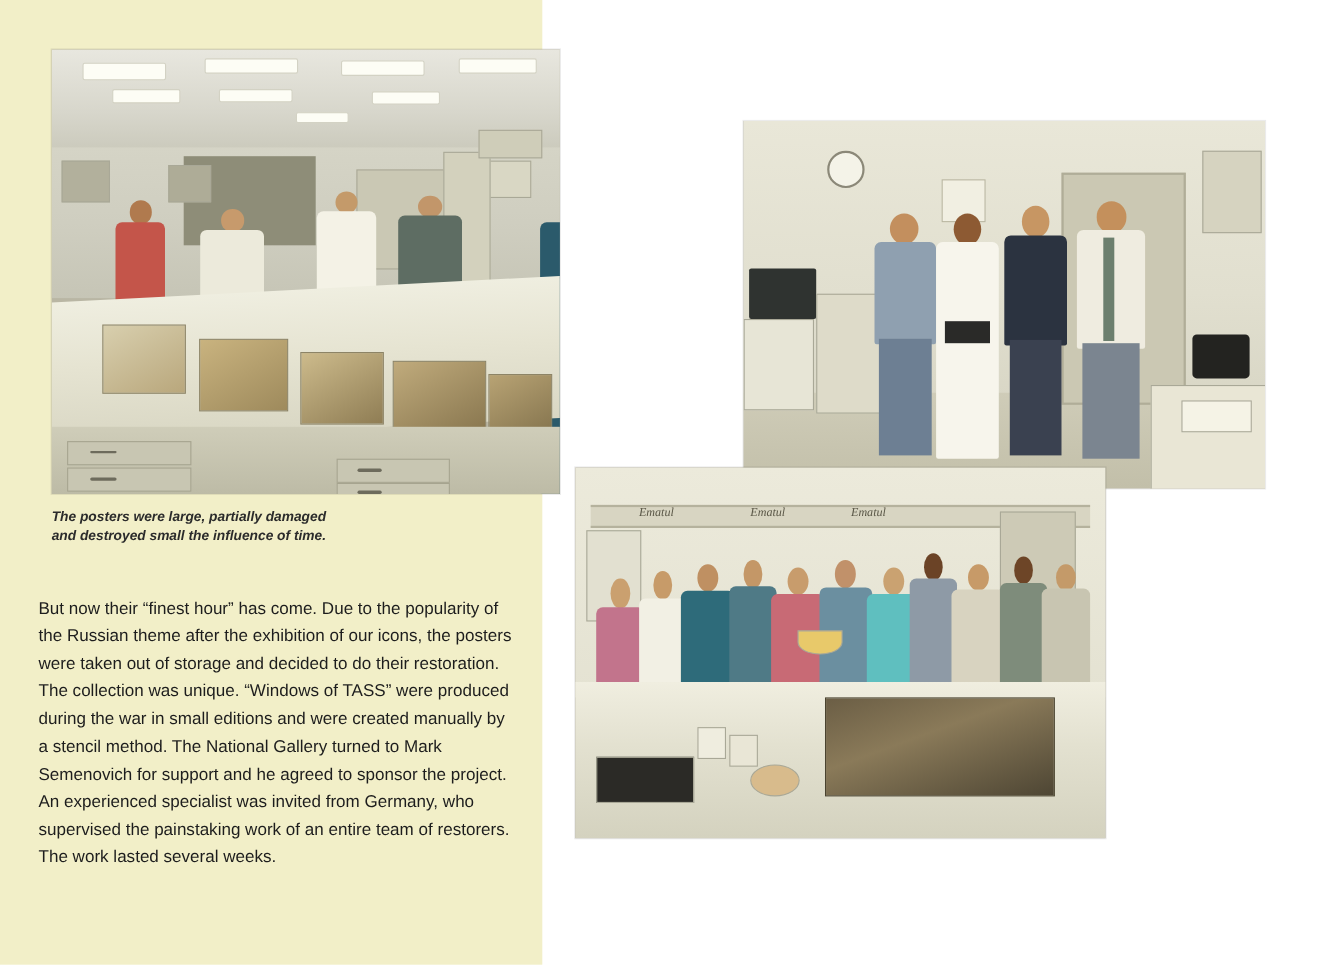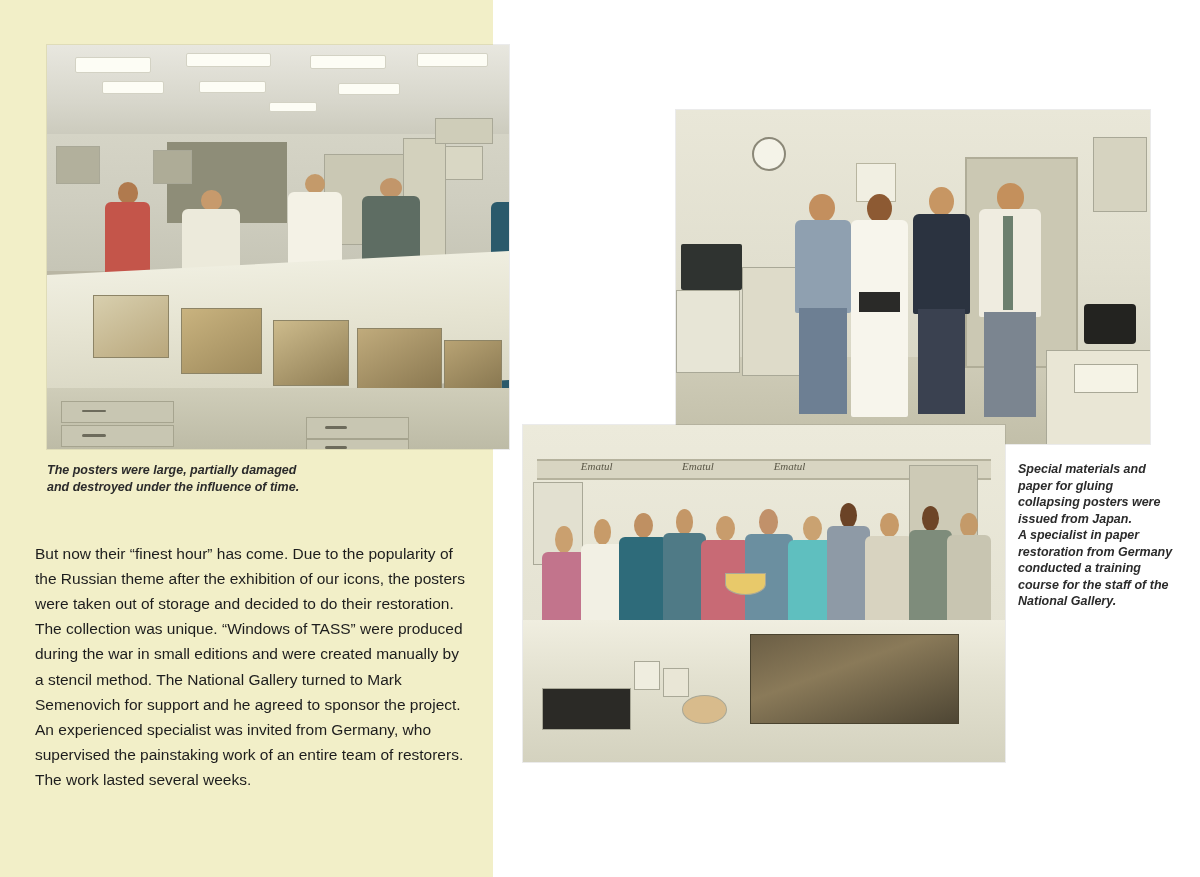--- a/index.html
+++ b/index.html
@@ -363,19 +363,17 @@
       <div class="gl-table"></div>
       <div class="gl-artwork" style="left:47%;top:62%;width:43%;height:26%;"></div>
       <div class="lab-cab" style="left:4%;top:78%;width:18%;height:12%;background:#2b2a26;"></div>
       <div class="lab-cab" style="left:23%;top:70%;width:5%;height:8%;background:#efeddf;"></div>
       <div class="lab-cab" style="left:29%;top:72%;width:5%;height:8%;background:#e9e6d6;"></div>
       <div class="lab-cab" style="left:33%;top:80%;width:9%;height:8%;background:#d8bb8c;border-radius:50%;"></div>
       <div class="lab-cab" style="left:42%;top:44%;width:8%;height:6%;background:#e8c96a;border-radius:0 0 50% 50%;"></div>
     </div>
   </div>
 
-  <div class="caption" id="caption-left">The posters were large, partially damaged and destroyed under the influence of time.</div>
-  <div class="caption" id="caption-right" style="white-space: pre-line;">Special materials and paper for gluing collapsing posters were issued from Japan.
-A specialist in paper restoration from Germany conducted a training course for the staff of the National Gallery.</div>
+  <div class="caption" id="caption-left">The posters were large, partially damaged and destroyed small the influence of time.</div>
 
   <div class="body-text">But now their “finest hour” has come. Due to the popularity of the Russian theme after the exhibition of our icons, the posters were taken out of storage and decided to do their restoration. The collection was unique. “Windows of TASS” were produced during the war in small editions and were created manually by a stencil method. The National Gallery turned to Mark Semenovich for support and he agreed to sponsor the project. An experienced specialist was invited from Germany, who supervised the painstaking work of an entire team of restorers. The work lasted several weeks.</div>
 
 </div>
 
 </body></html>

